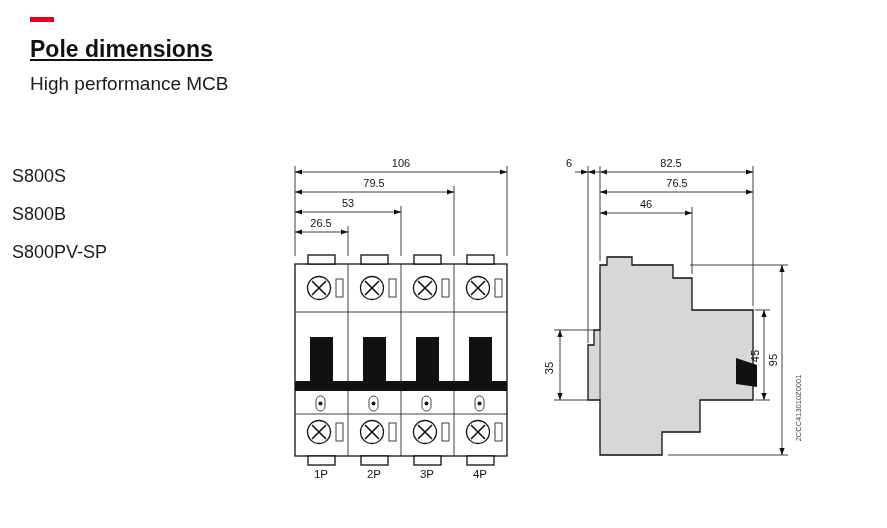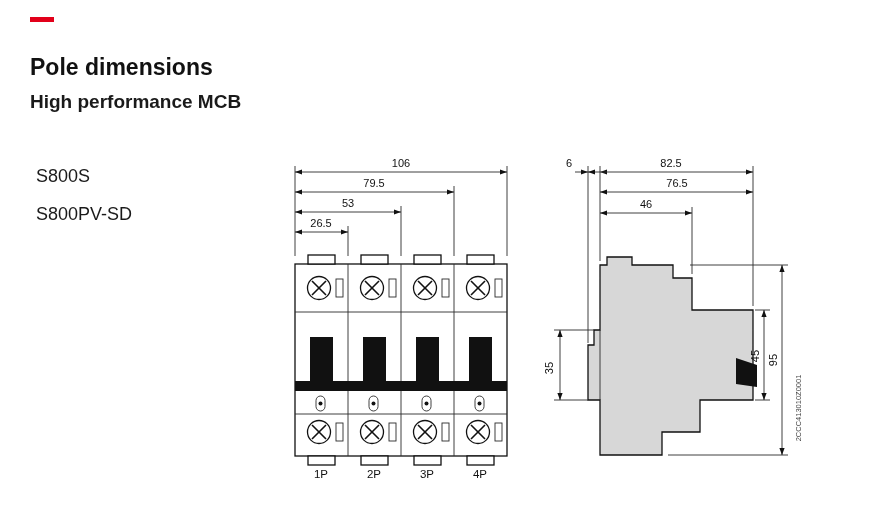--- a/index.html
+++ b/index.html
@@ -1,22 +1,22 @@
 <!DOCTYPE html>
 <html><head>
 <meta charset="utf-8">
 <style>
   html,body{margin:0;padding:0;background:#fff;}
   body{width:887px;height:528px;position:relative;overflow:hidden;
        font-family:"Liberation Sans",sans-serif;color:#111;}
   .page{position:absolute;inset:0;background:#fff;}
   .header{position:absolute;left:30px;top:8px;}
-  .header h1{margin:28px 0 0 0;font-size:23px;font-weight:700;color:#111;letter-spacing:0;}
-  .header h2{margin:10px 0 0 0;font-size:19px;font-weight:700;color:#1a1a1a;}
-  .models{position:absolute;left:36px;top:157px;}
+  .header h1{margin:10px 0 0 0;font-size:23px;font-weight:700;color:#111;letter-spacing:0;text-decoration:underline;}
+  .header h2{margin:10px 0 0 0;font-size:19px;font-weight:400;color:#1a1a1a;}
+  .models{position:absolute;left:12px;top:157px;}
   .model{font-size:18px;color:#1a1a1a;height:38px;line-height:38px;}
   svg.drawing{position:absolute;left:0;top:0;}
   svg text{font-family:"Liberation Sans",sans-serif;}
   .thin{stroke:#2a2a2a;stroke-width:0.9;fill:none;}
   .body-line{stroke:#111;stroke-width:1.3;fill:none;}
   .fill-white{fill:#ffffff;}
   .screw{stroke:#111;stroke-width:1.6;}
   .arrow{fill:#111;stroke:none;}
   .dim{font-size:11px;fill:#111;text-anchor:middle;}
   .plabel{font-size:11.5px;fill:#111;text-anchor:middle;}
@@ -32,21 +32,22 @@
   <div class="header">
     <svg width="24" height="5">
       <rect x="0" y="0" width="24" height="5" fill="#e2001a"></rect>
     </svg>
     <h1>Pole dimensions</h1>
     <h2>High performance MCB</h2>
   </div>
 
   <div class="models">
     <div class="model">S800S</div>
-    <div class="model">S800PV-SD</div>
+    <div class="model">S800B</div>
+    <div class="model">S800PV-SP</div>
   </div>
 
   <svg class="drawing" width="887" height="528" viewBox="0 0 887 528">
 
     <g>
 
       <line class="thin" x1="295" y1="166" x2="295" y2="256"></line>
       <line class="thin" x1="507" y1="166" x2="507" y2="256"></line>
       <line class="thin" x1="454" y1="186" x2="454" y2="256"></line>
       <line class="thin" x1="401" y1="206" x2="401" y2="256"></line>

